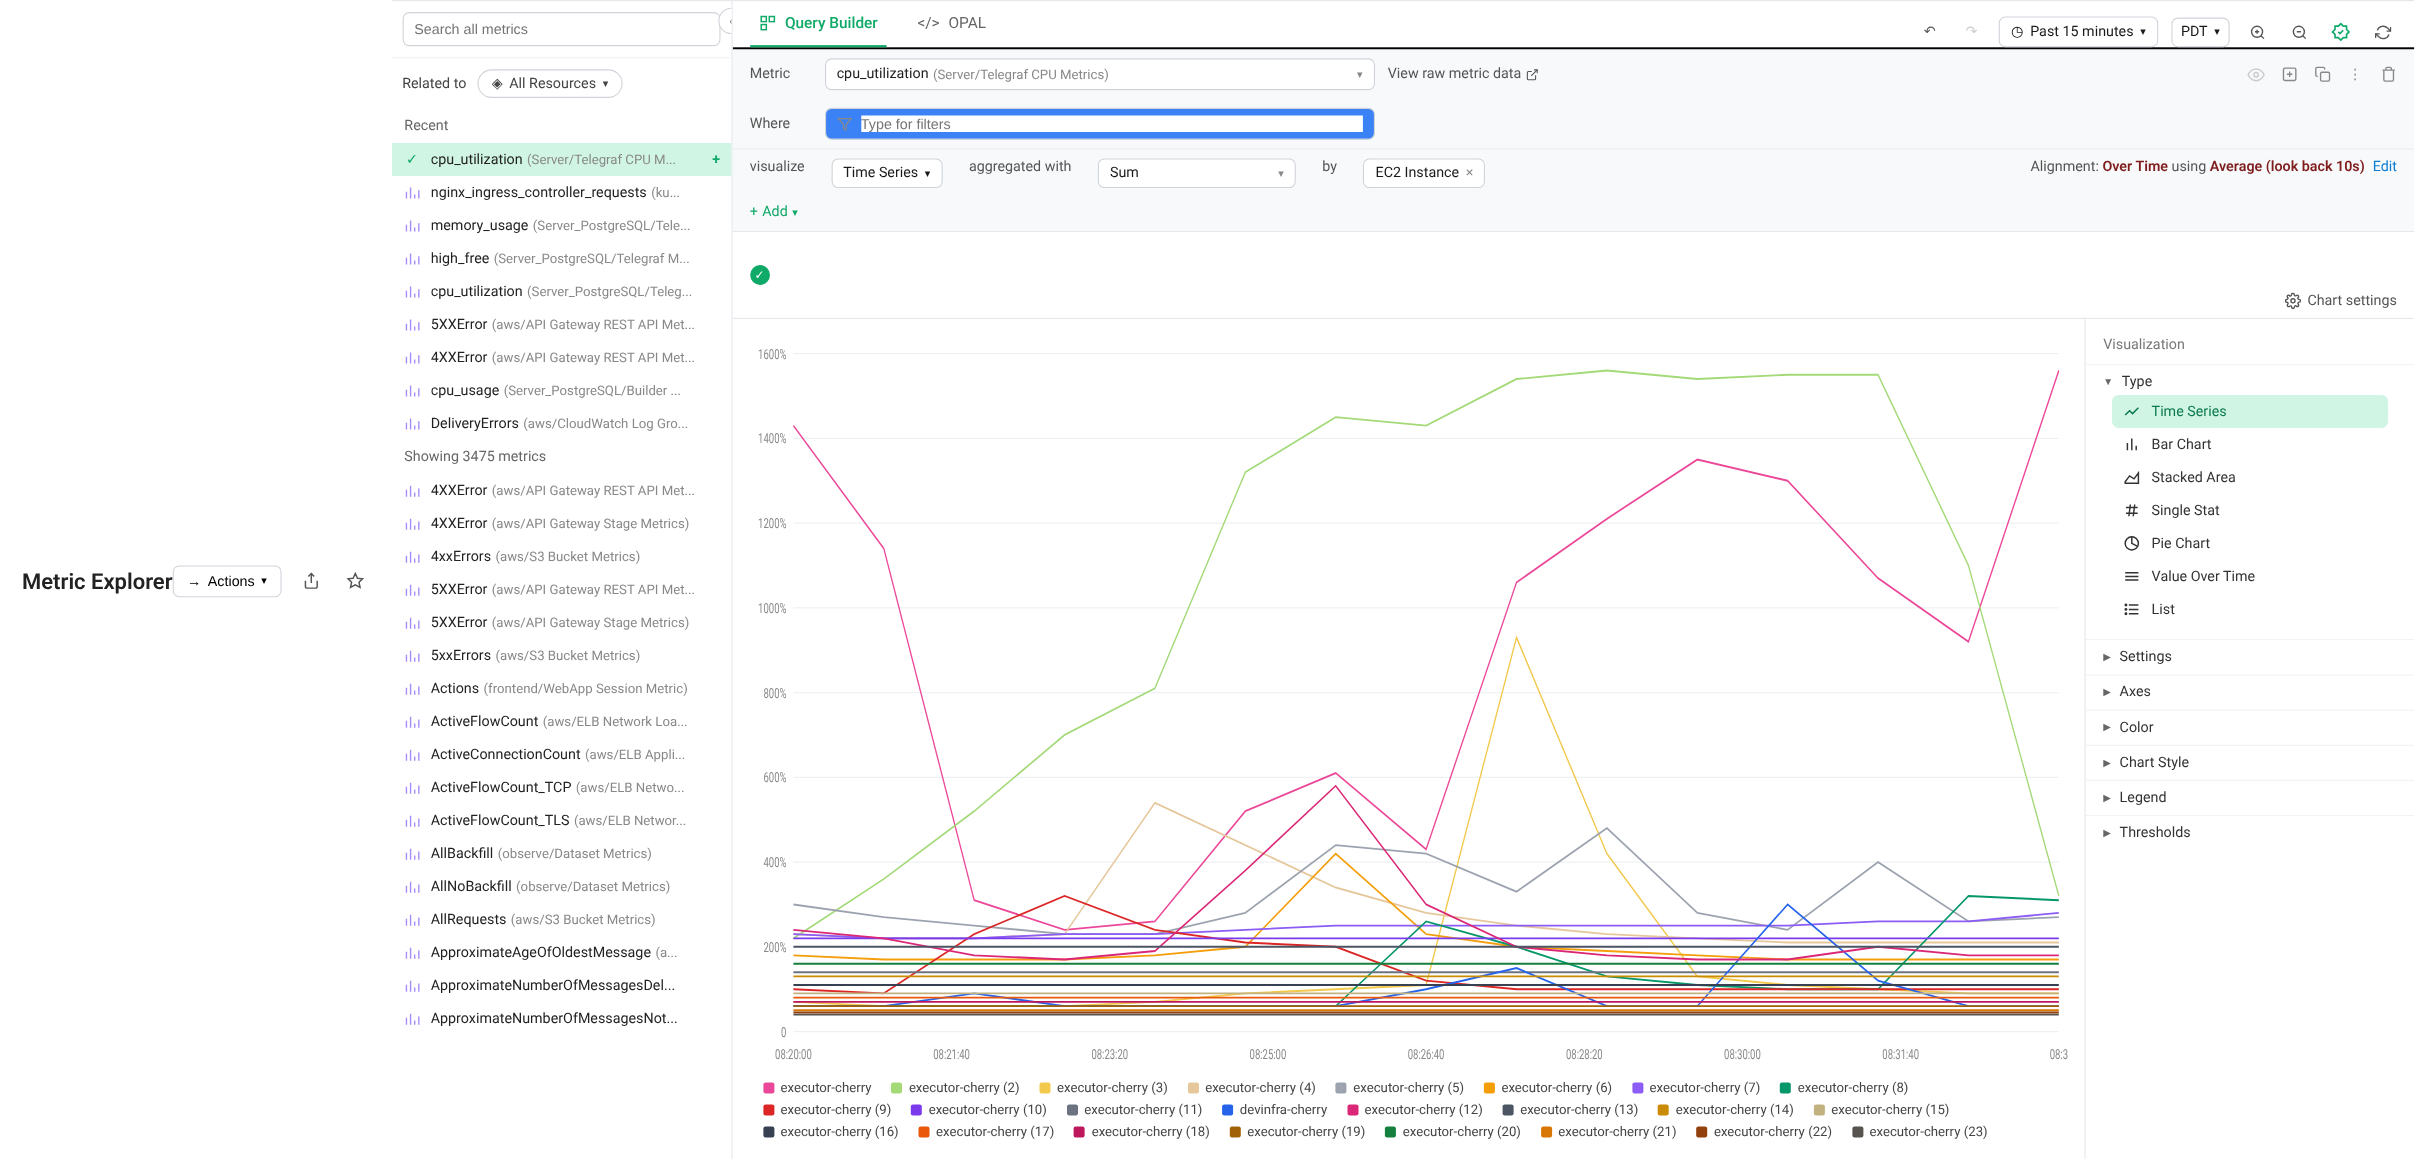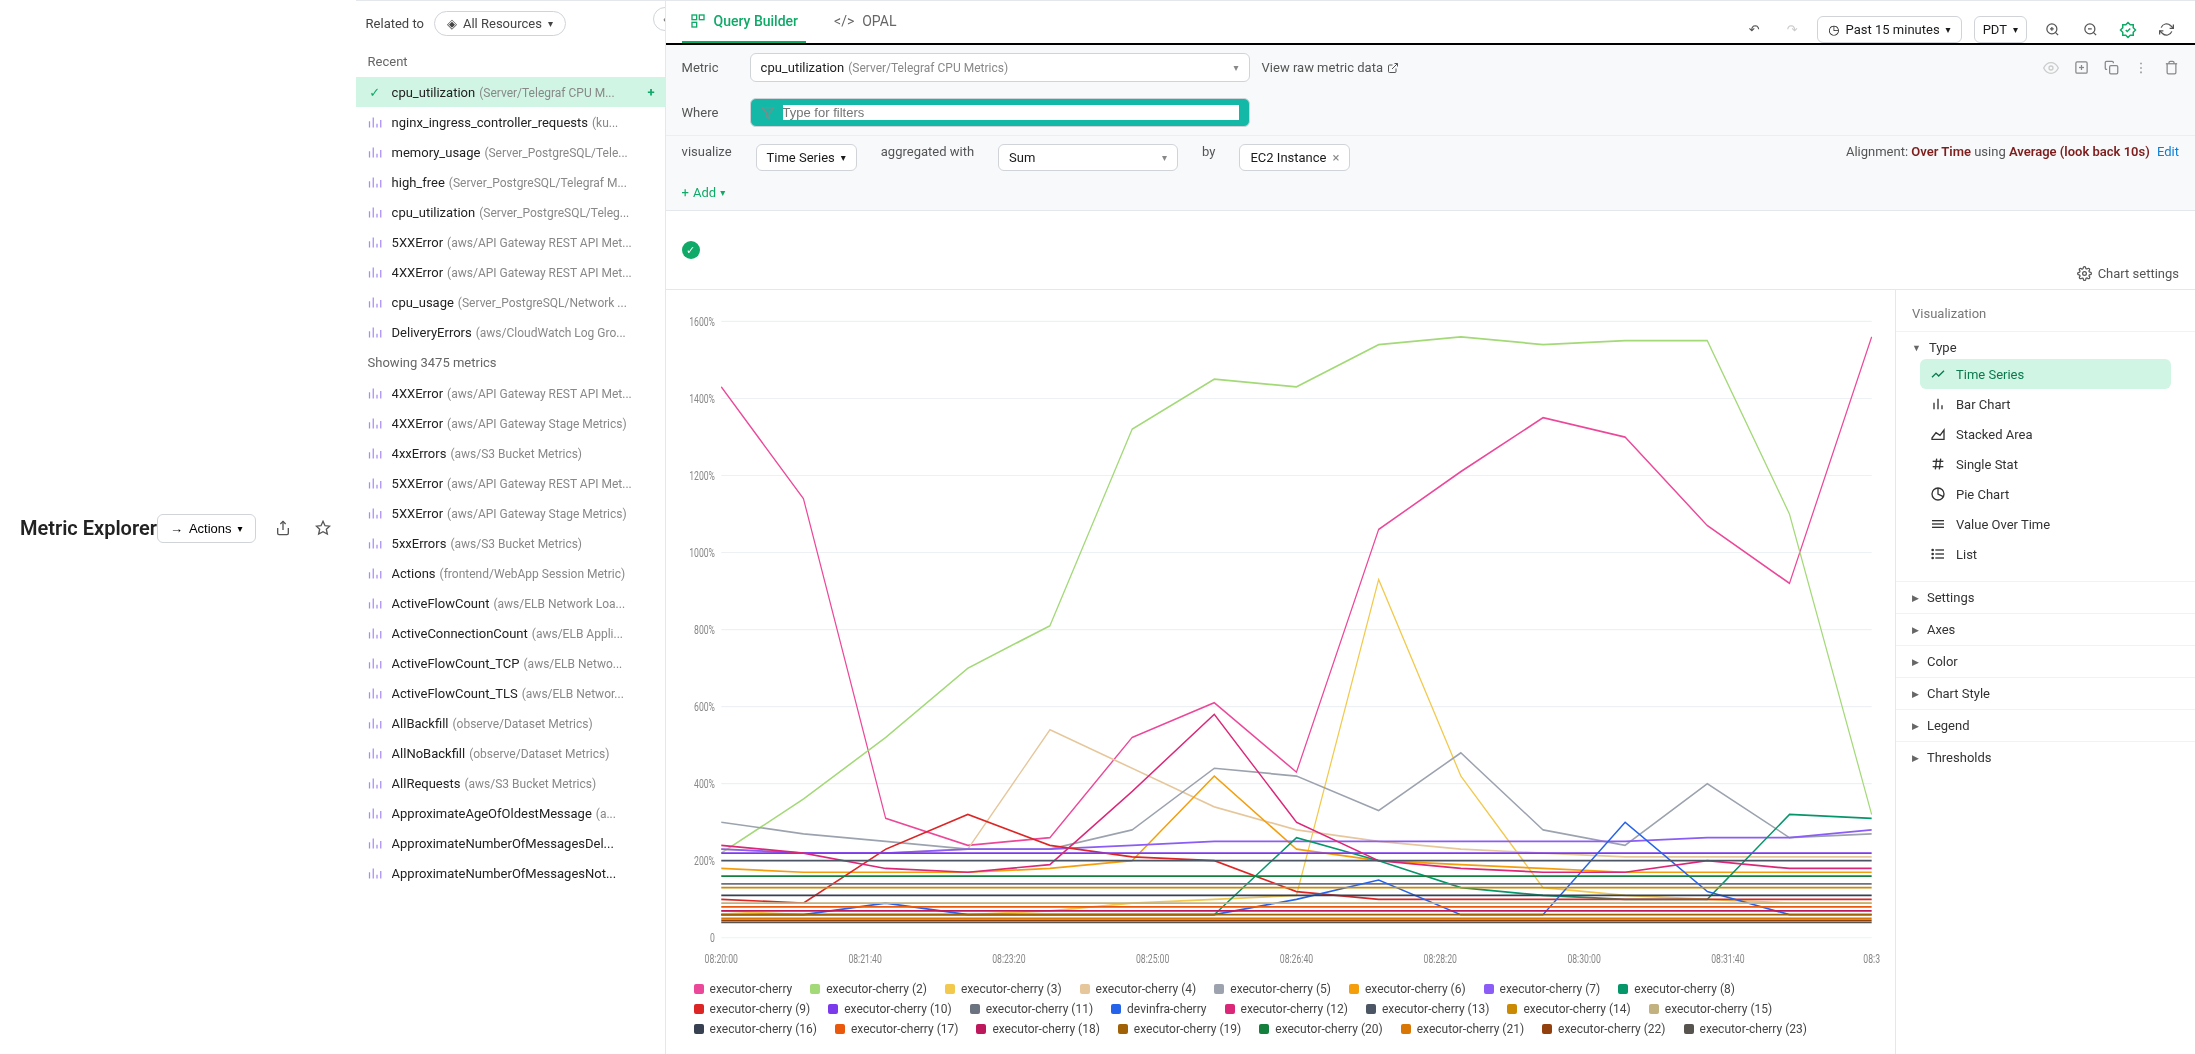--- a/index.html
+++ b/index.html
@@ -33,21 +33,21 @@
 .tabs-right { margin-left: auto; display: flex; align-items: center; gap: 12px; }
 .time-select { display: inline-flex; align-items: center; gap: 6px; border: 1px solid #d0d4d9; border-radius: 6px; padding: 5px 10px; font-size: 13px; cursor: pointer; }
 .builder { background: #f7f9fa; border-bottom: 1px solid #e4e7eb; }
 .builder-row { display: flex; align-items: center; gap: 12px; padding: 8px 16px; }
 .row-label { width: 56px; font-size: 13px; color: #555; }
 .metric-select { flex: 0 0 500px; display: flex; align-items: center; border: 1px solid #d0d4d9; border-radius: 6px; padding: 6px 10px; background: #fff; cursor: pointer; }
 .metric-select-name { font-size: 13px; color: #222; }
 .metric-select-src { font-size: 12px; color: #888; margin-left: 4px; }
 .chev { margin-left: auto; color: #888; font-size: 10px; }
 .link { color: #555; font-size: 13px; cursor: pointer; display: inline-flex; align-items: center; gap: 4px; }
-.filter-input { flex: 1; display: flex; align-items: flex-end; gap: 8px; border: 1px solid #d0d4d9; border-radius: 6px; padding: 6px 10px; background: #14b8a6; max-width: 500px; }
+.filter-input { flex: 1; display: flex; align-items: flex-end; gap: 8px; border: 1px solid #d0d4d9; border-radius: 6px; padding: 6px 10px; background: #3b82f6; max-width: 500px; }
 .filter-input input { border: none; outline: none; flex: 1; font-size: 13px; }
 .viz-row { display: flex; align-items: flex-start; gap: 24px; padding: 8px 16px; border-top: 1px solid #eceff2; }
 .dd { display: inline-flex; align-items: center; gap: 6px; border: 1px solid #d0d4d9; border-radius: 6px; padding: 5px 10px; background: #fff; font-size: 13px; cursor: pointer; }
 .txt { font-size: 13px; color: #555; }
 .chip { display: inline-flex; align-items: center; gap: 6px; border: 1px solid #d0d4d9; border-radius: 6px; padding: 5px 10px; background: #fff; font-size: 13px; }
 .chip .x { color: #888; cursor: pointer; }
 .alignment { margin-left: auto; font-size: 13px; color: #555; }
 .alignment b { color: #7f1d1d; font-weight: 600; }
 .alignment .edit { color: #0b7dd6; cursor: pointer; margin-left: 4px; }
 .add-row { padding: 6px 16px 10px; }
@@ -99,20 +99,23 @@
         <svg width="16" height="16" viewBox="0 0 24 24" fill="none" stroke="currentColor" stroke-width="2">
             <polygon points="12 2 15 8.5 22 9.3 17 14 18.5 21 12 17.5 5.5 21 7 14 2 9.3 9 8.5 12 2"></polygon>
           </svg>
       </span>
     </div>
   </div>
 
   <div class="main">
     <div class="sidebar">
       <div class="collapse-tab">‹</div>
+      <div class="sidebar-top">
+        <input class="search-input" placeholder="Search all metrics" style="">
+      </div>
       <div class="related-row">
         <span>Related to</span>
         <span class="pill-select">
           <span>◈</span>
           <span>All Resources</span>
           <span style="font-size:10px">▾</span>
         </span>
       </div>
       <div class="section-label">Recent</div>
       <div id="recent-list">
@@ -212,21 +215,21 @@
             <span class="metric-icon">
               <svg width="15" height="15" viewBox="0 0 24 24" fill="none" stroke="#a78bfa" stroke-width="2">
                 <line x1="4" y1="20" x2="4" y2="10"></line>
                 <line x1="10" y1="20" x2="10" y2="4"></line>
                 <line x1="16" y1="20" x2="16" y2="14"></line>
                 <line x1="22" y1="20" x2="22" y2="8"></line>
               </svg>
             </span>
             <div class="metric-text">
               <span class="metric-name">cpu_usage</span> 
-              <span class="metric-source">(Server_PostgreSQL/Network ...</span>
+              <span class="metric-source">(Server_PostgreSQL/Builder ...</span>
             </div>
           </div>
           <div class="metric-item">
             <span class="metric-icon">
               <svg width="15" height="15" viewBox="0 0 24 24" fill="none" stroke="#a78bfa" stroke-width="2">
                 <line x1="4" y1="20" x2="4" y2="10"></line>
                 <line x1="10" y1="20" x2="10" y2="4"></line>
                 <line x1="16" y1="20" x2="16" y2="14"></line>
                 <line x1="22" y1="20" x2="22" y2="8"></line>
               </svg>

